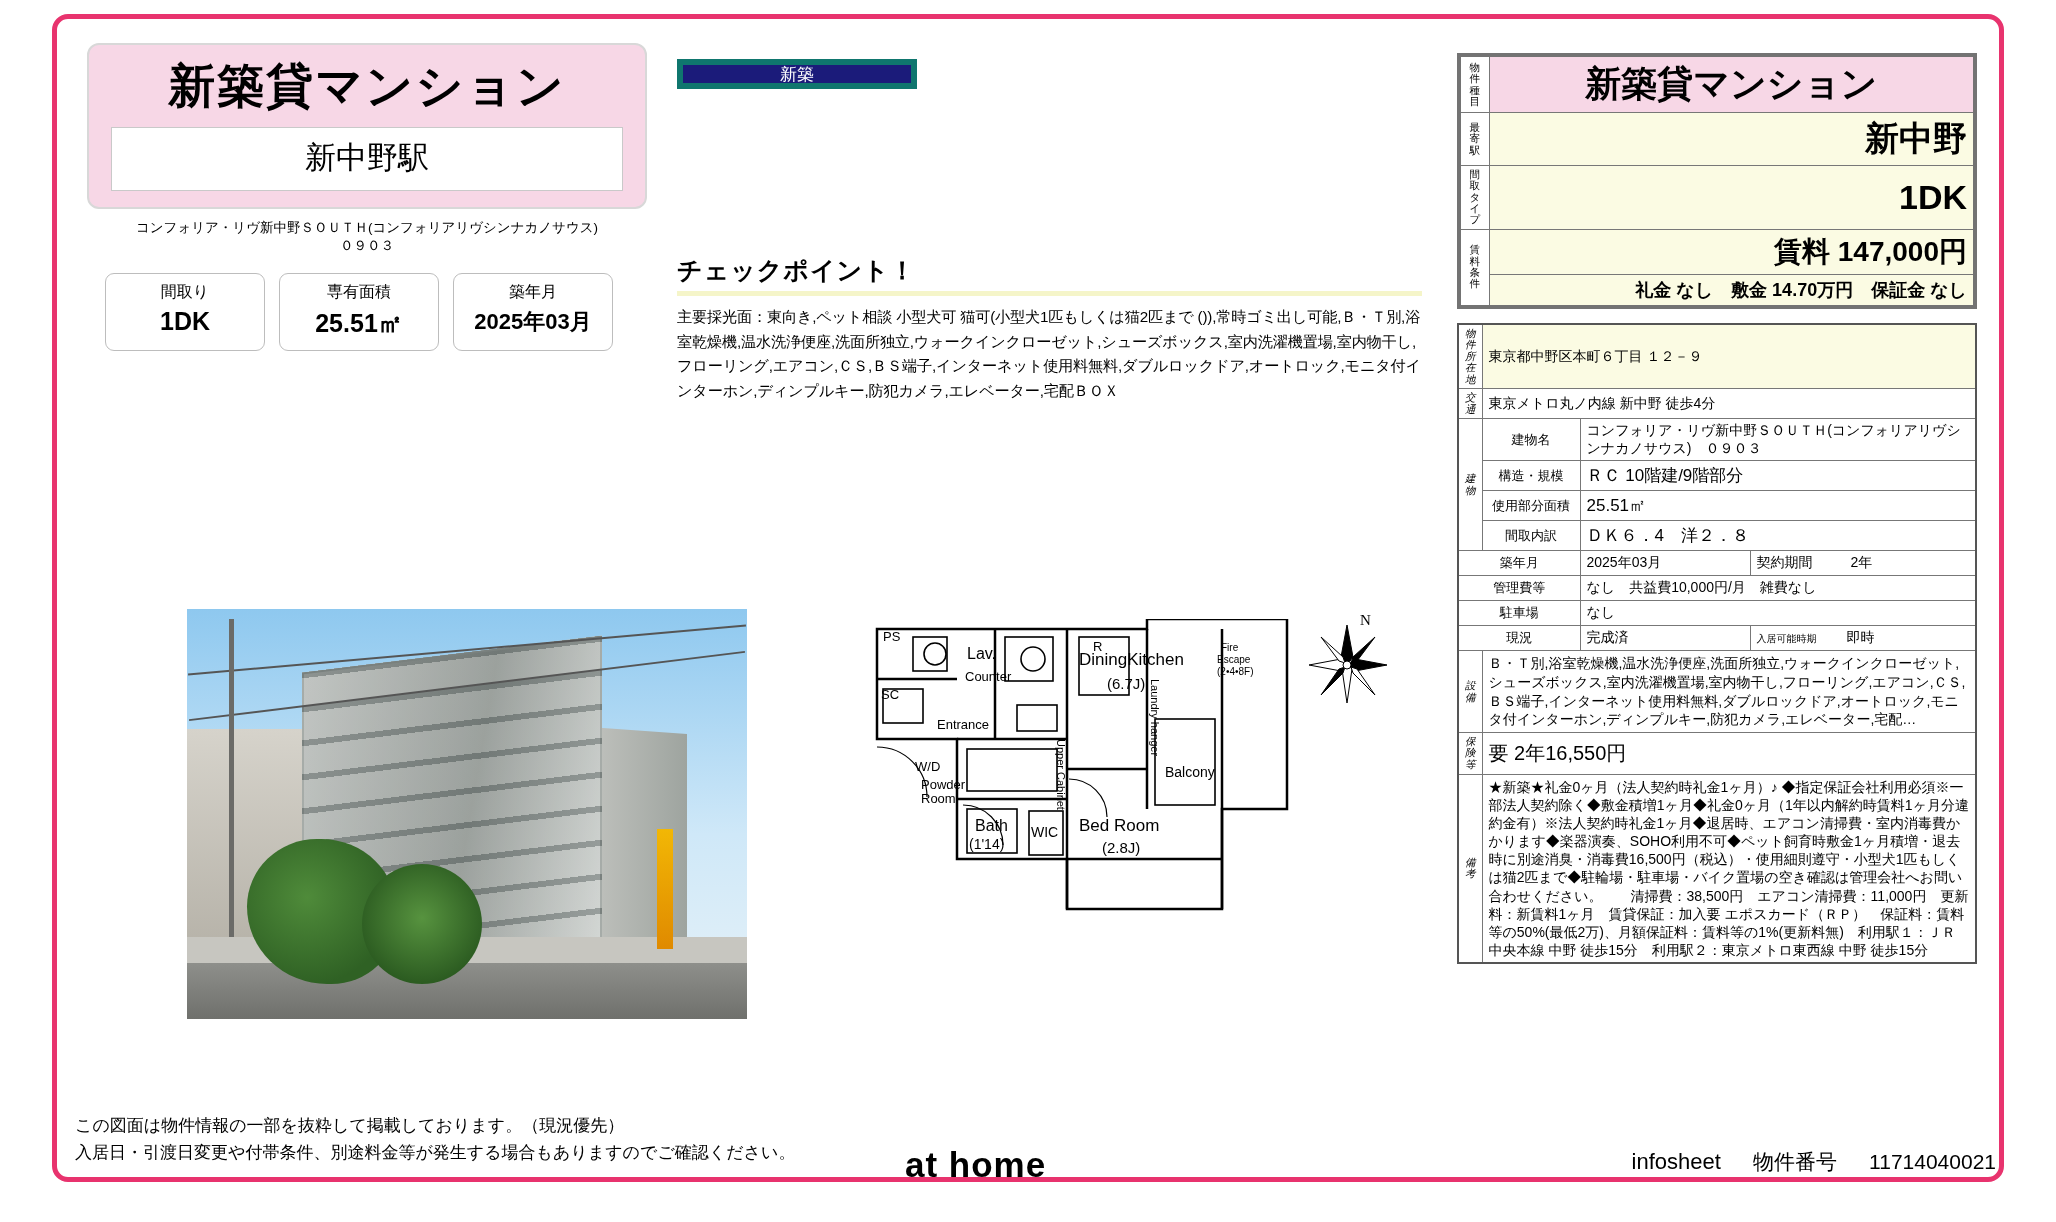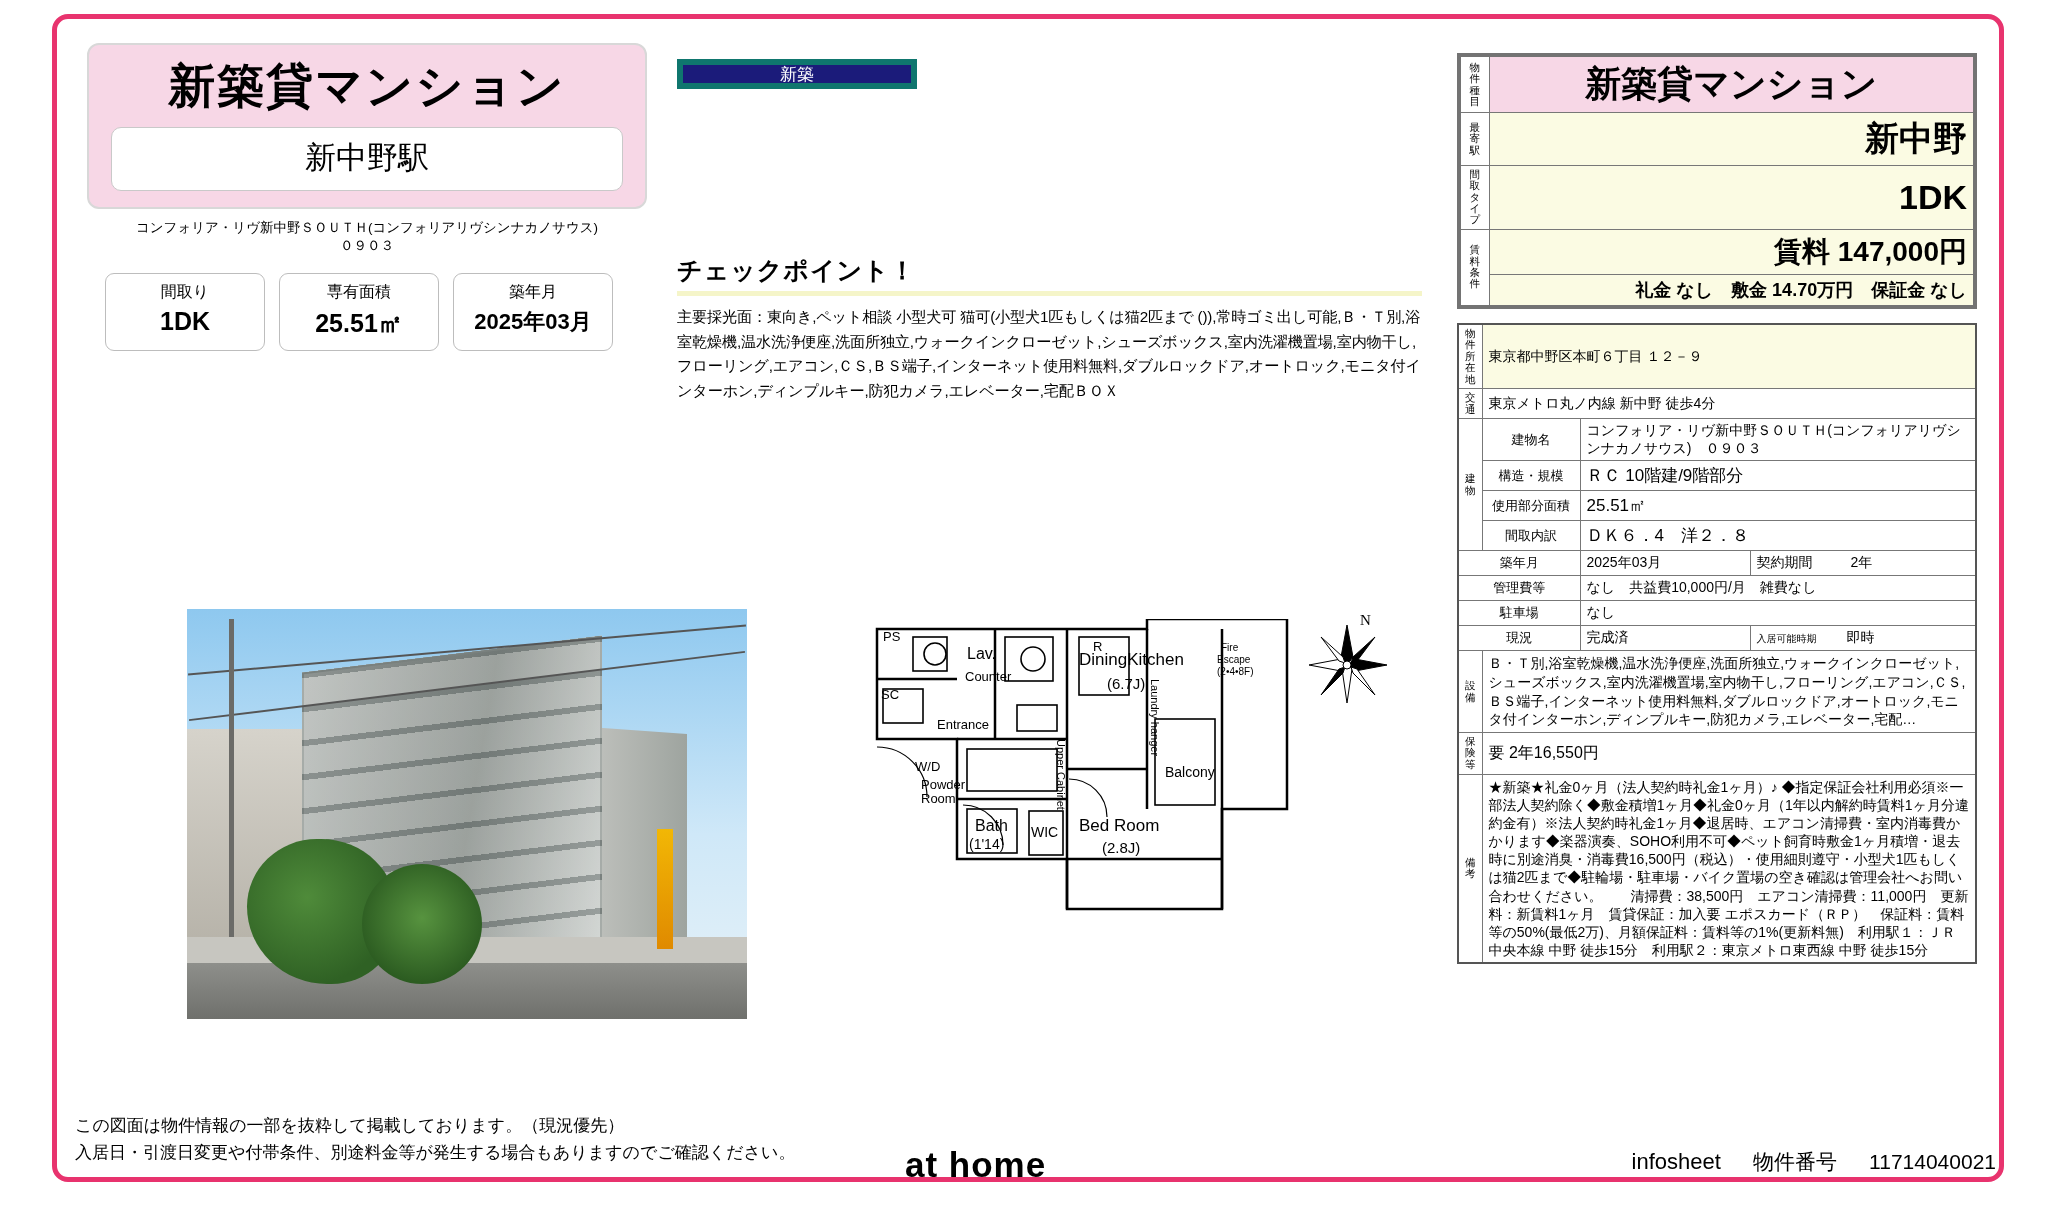--- a/index.html
+++ b/index.html
@@ -28,21 +28,21 @@
     background:#f7d7e6;
     padding:14px 10px 16px 10px;
     text-align:center;
   }
   .title-main {
     font-size:47px; font-weight:bold; letter-spacing:2px;
     line-height:1.15;
   }
   .station-box {
     margin:14px 12px 0 12px;
-    background:#fff; border:1px solid #c9c9c9; border-radius:10px;
+    background:#fff; border:1px solid #c9c9c9; border-radius:0;
     font-size:31px; padding:9px 0 11px 0; font-weight:normal;
   }
   .bldg-name {
     margin-top:10px; text-align:center;
     font-size:13.5px; line-height:1.35;
   }
   .spec-row { display:flex; gap:14px; margin-top:18px; padding-left:18px; }
   .spec-box {
     border:1px solid #bdbdbd; border-radius:9px;
     background:#fff;
@@ -149,21 +149,21 @@
   }
   .cell-pink { background:#f7d7e6; text-align:center; font-size:36px; font-weight:bold; padding:6px 0; }
   .cell-ivory { background:#fbfbe3; text-align:right; font-weight:bold; }
   .v-station { font-size:34px; }
   .v-type { font-size:34px; }
   .v-rent { font-size:28px; }
   .v-fee { font-size:18px; }
 
   .t2 { width:520px; border:2px solid #555; margin-top:14px; }
   .t2 td { border:1px solid #777; padding:3px 6px; vertical-align:middle; font-size:14px; }
-  .t2 .lbl { width:16px; text-align:center; font-size:10.5px; line-height:1.1; }
+  .t2 .lbl { width:16px; text-align:center; font-size:10.5px; line-height:1.1;font-style:italic; }
   .t2 .lbl2 { width:98px; text-align:center; font-size:13px; background:#fff; }
   .addr { font-size:17px; padding:8px 8px; }
   .access { font-size:16px; padding:7px 8px; }
   .tiny { font-size:10px; line-height:1.25; }
   .eq { font-size:10.5px; line-height:1.33; word-break:break-all; }
   .rem { font-size:9.6px; line-height:1.3; word-break:break-all; }
 
   
   .footer-note {
     position:absolute; left:75px; top:1112px; width:900px;
@@ -390,21 +390,21 @@
           <span style="margin-left:26px;">即時</span>
         </td>
       </tr>
 
       <tr>
         <td class="lbl">設備</td>
         <td class="eq" colspan="3">Ｂ・Ｔ別,浴室乾燥機,温水洗浄便座,洗面所独立,ウォークインクローゼット,シューズボックス,室内洗濯機置場,室内物干し,フローリング,エアコン,ＣＳ,ＢＳ端子,インターネット使用料無料,ダブルロックドア,オートロック,モニタ付インターホン,ディンプルキー,防犯カメラ,エレベーター,宅配…</td>
       </tr>
       <tr>
         <td class="lbl">保険等</td>
-        <td colspan="3" style="font-size:16px;margin-top:6px;">要 2年16,550円</td>
+        <td colspan="3" style="font-size:20px;margin-top:6px;">要 2年16,550円</td>
       </tr>
       <tr>
         <td class="lbl">備考</td>
         <td class="rem" colspan="3">★新築★礼金0ヶ月（法人契約時礼金1ヶ月）♪ ◆指定保証会社利用必須※一部法人契約除く◆敷金積増1ヶ月◆礼金0ヶ月（1年以内解約時賃料1ヶ月分違約金有）※法人契約時礼金1ヶ月◆退居時、エアコン清掃費・室内消毒費かかります◆楽器演奏、SOHO利用不可◆ペット飼育時敷金1ヶ月積増・退去時に別途消臭・消毒費16,500円（税込）・使用細則遵守・小型犬1匹もしくは猫2匹まで◆駐輪場・駐車場・バイク置場の空き確認は管理会社へお問い合わせください。　　清掃費：38,500円　エアコン清掃費：11,000円　更新料：新賃料1ヶ月　賃貸保証：加入要 エポスカード（ＲＰ）　保証料：賃料等の50%(最低2万)、月額保証料：賃料等の1%(更新料無)　利用駅１：ＪＲ中央本線 中野 徒歩15分　利用駅２：東京メトロ東西線 中野 徒歩15分</td>
       </tr>
     </tbody>
       </table>
   </div>
 </div>
 

